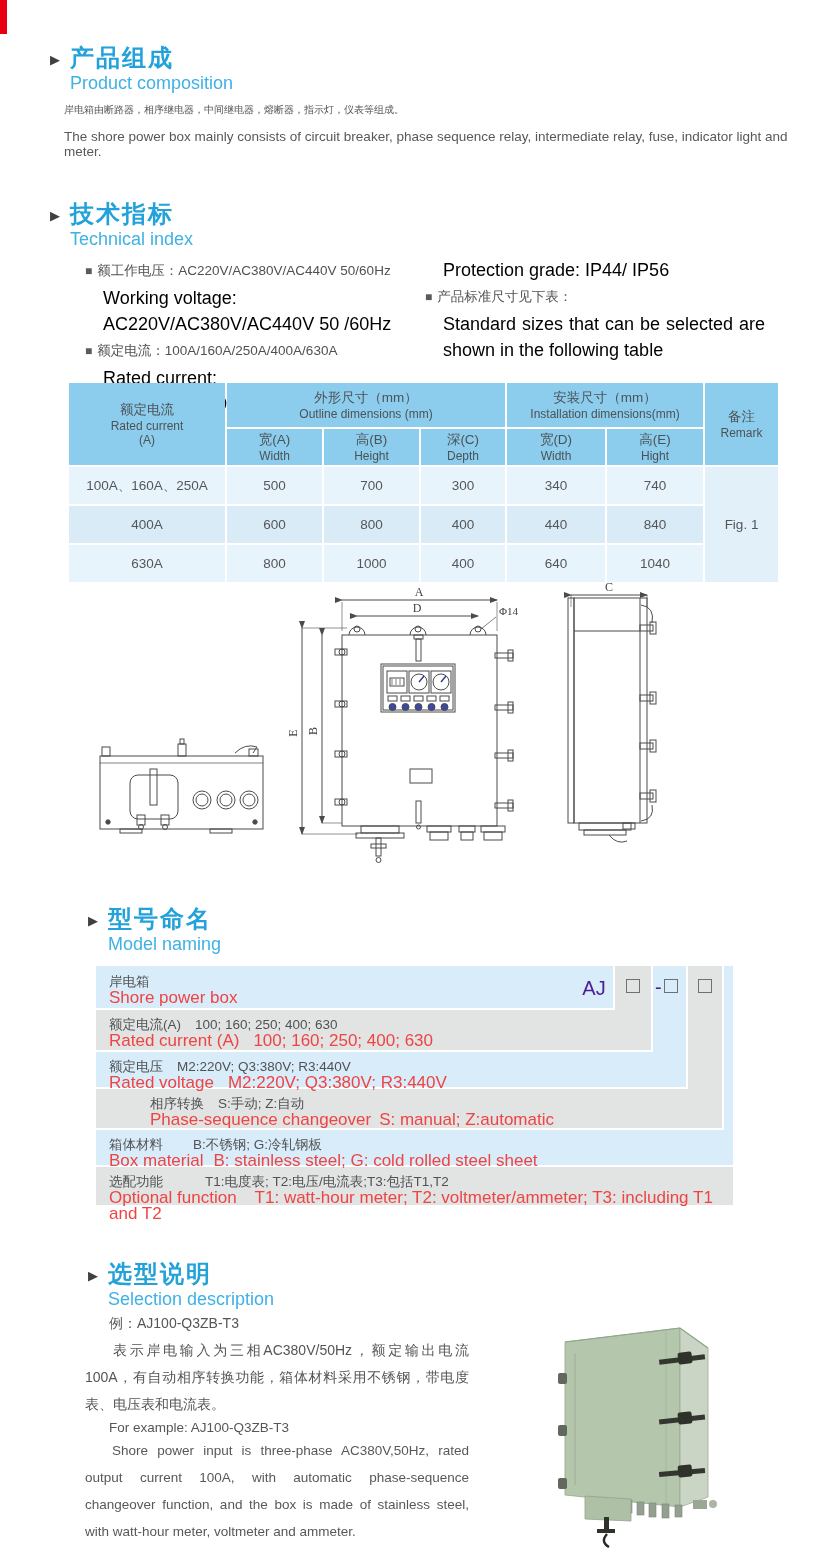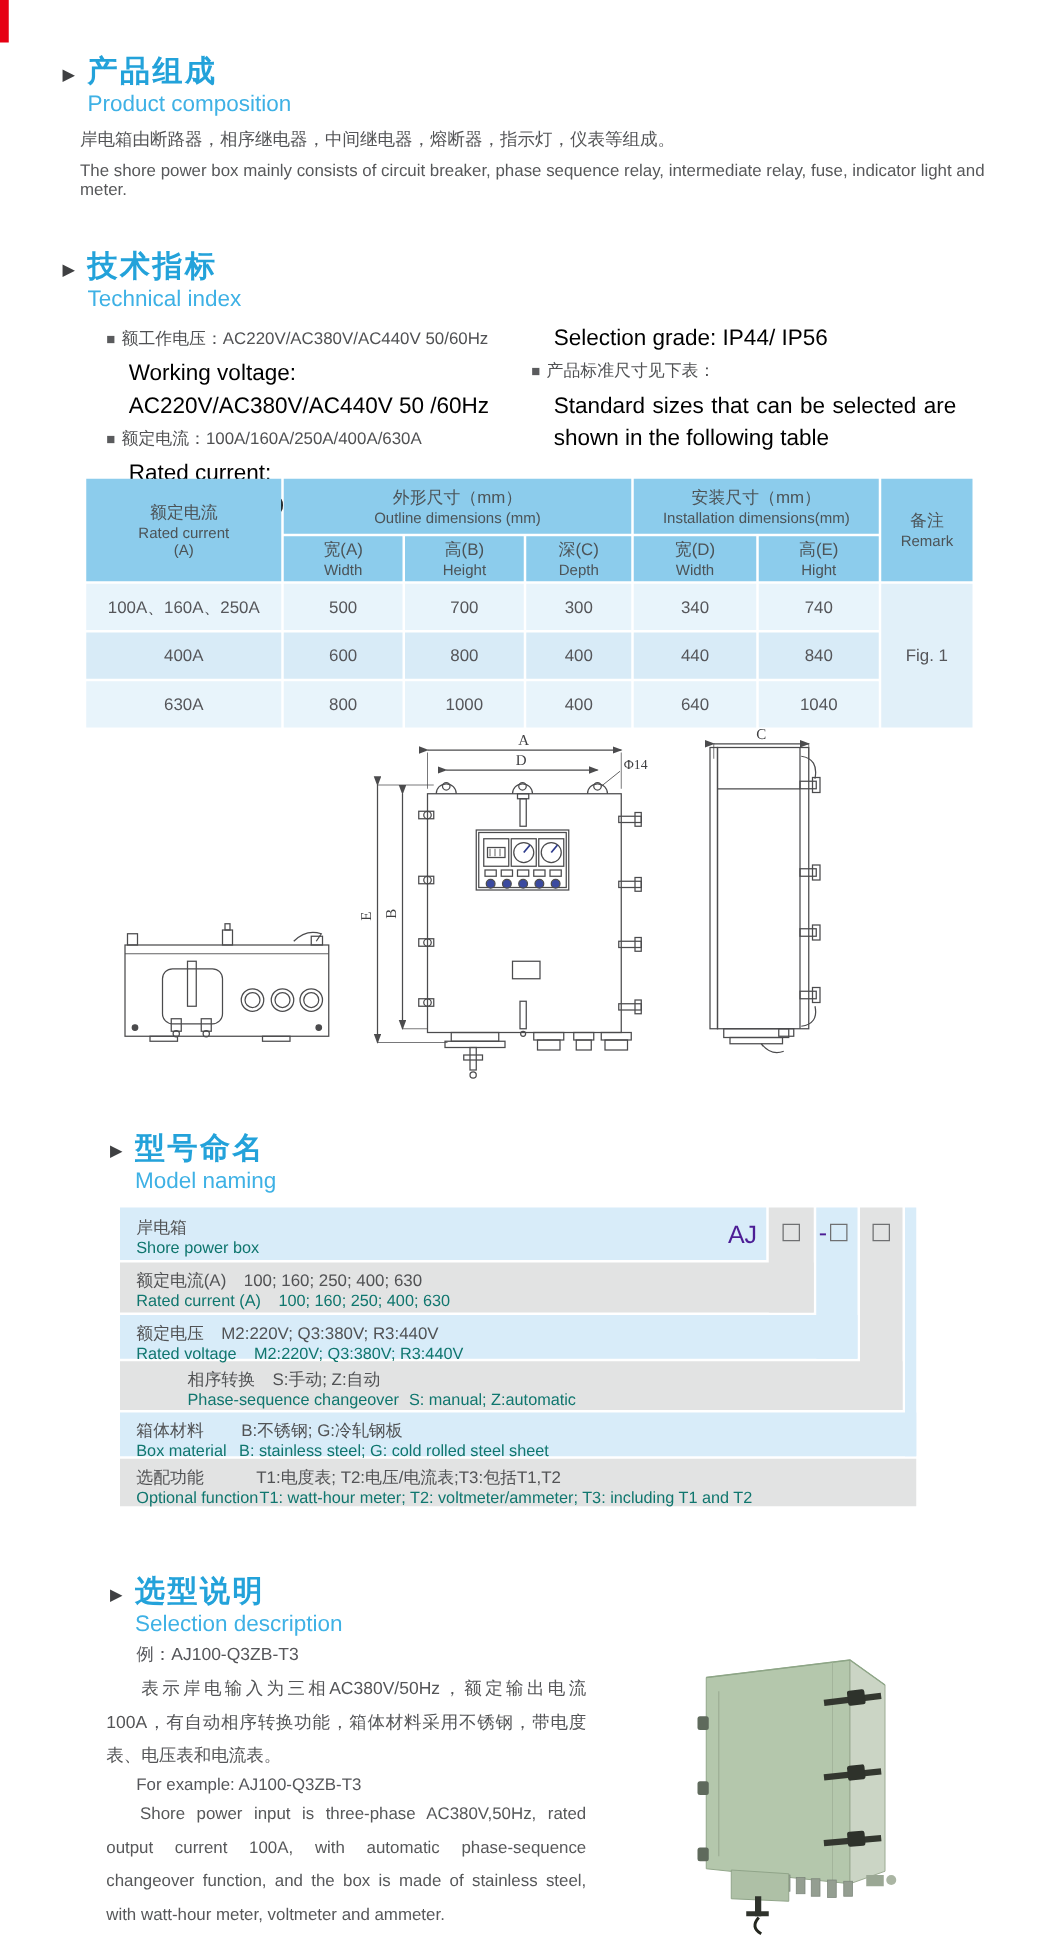--- a/index.html
+++ b/index.html
@@ -7,21 +7,21 @@
         font-family:"Liberation Sans","DejaVu Sans",sans-serif;color:#57585a;}
   .abs{position:absolute;}
   
   #corner-red{left:0;top:0;width:7px;height:34px;background:#e60012;}
   
   .sec-head{display:flex;align-items:flex-start;gap:10px;}
   .arrow{font-size:13px;color:#3f4042;line-height:1;margin-top:9px;}
   .title-cn{font-size:24px;font-weight:bold;color:#23a2da;letter-spacing:2px;line-height:1.15;}
   .title-en{font-size:18px;color:#3eb1e5;margin-top:1px;}
   
-  .body-cn{font-size:14px;color:#545557;}
+  .body-cn{font-size:10px;color:#545557;}
   .body-en{font-size:13.5px;color:#57585a;}
   
   .spec-cn{font-size:13.5px;line-height:27px;color:#505153;white-space:nowrap;}
   .spec-en{font-size:18px;line-height:26px;color:#000000;padding-left:18px;}
   .bullet{display:inline-block;font-size:12px;color:#5a5b5d;margin-right:5px;}
   
   table.sz{border-collapse:separate;border-spacing:2px;table-layout:fixed;width:699px;}
   table.sz th,table.sz td{text-align:center;vertical-align:middle;font-weight:normal;padding:0;}
   table.sz thead th{background:#8cccec;color:#4c5357;}
   table.sz .hcn{font-size:13.5px;}
@@ -29,21 +29,21 @@
   table.sz tbody td{font-size:13.5px;color:#55565a;height:37px;}
   tr.r-odd td{background:#e8f4fb;}
   tr.r-even td{background:#d8ebf7;}
   td.remark-cell{background:#e1f0f9 !important;font-size:13px;}
   
   #naming-diagram .band,#naming-diagram .colband{position:absolute;}
   .blue{background:#d8ecf9;}
   .gray{background:#e2e3e3;}
   .m-row{position:absolute;left:0;padding:4px 0 0 13px;box-sizing:border-box;}
   .m-cn{font-size:13.5px;color:#515254;line-height:17px;}
-  .m-en{font-size:13px;color:#0f766e;line-height:16px;}
+  .m-en{font-size:17px;color:#ef4444;line-height:16px;}
   .m-label{margin-right:14px;}
   .code-txt{position:absolute;font-size:20px;color:#4c1d95;}
   .code-box{position:absolute;width:12px;height:12px;border:1.5px solid #6f7072;background:transparent;}
   
   .sel-line{font-size:14px;color:#55565a;padding-left:24px;}
   .sel-para-cn{font-size:14px;line-height:27px;text-indent:2em;text-align:justify;color:#545557;margin:4px 0 0 0;}
   .sel-para-en{font-size:13.5px;line-height:27px;text-indent:2em;text-align:justify;color:#57585a;margin:2px 0 0 0;}
   svg text{font-family:"Liberation Serif","DejaVu Serif",serif;fill:#3e3e40;}
 </style>
 </head>
@@ -71,21 +71,21 @@
     </div>
   </div>
 
   <div class="abs" style="left:85px;top:257px;width:330px;">
     <div class="spec-cn"><span class="bullet">■</span><span>额工作电压：AC220V/AC380V/AC440V  50/60Hz</span></div>
     <div class="spec-en">Working voltage: AC220V/AC380V/AC440V 50 /60Hz</div>
     <div class="spec-cn"><span class="bullet">■</span><span>额定电流：100A/160A/250A/400A/630A</span></div>
     <div class="spec-en">Rated current: 100A/160A/250A/400A/630A</div>
   </div>
   <div class="abs" style="left:425px;top:257px;width:340px;">
-    <div class="spec-en">Selection grade: IP44/ IP56</div>
+    <div class="spec-en">Protection grade: IP44/ IP56</div>
     <div class="spec-cn"><span class="bullet">■</span><span>产品标准尺寸见下表：</span></div>
     <div class="spec-en" style="text-align:justify;">Standard sizes that can be selected are shown in the following table</div>
   </div>
 
   <div class="abs" style="left:67px;top:381px;">
     <table class="sz">
       <colgroup>
         <col style="width:156px">
           <col style="width:95px">
           <col style="width:95px">
@@ -362,21 +362,21 @@
     <div class="m-row" style="top:125px;margin-left:41px;">
       <div class="m-cn"><span class="m-label">相序转换</span><span>S:手动; Z:自动</span></div>
       <div class="m-en"><span class="m-label" style="margin-right:8px;">Phase-sequence changeover</span><span>S: manual;  Z:automatic</span></div>
     </div>
     <div class="m-row" style="top:166px;">
       <div class="m-cn"><span class="m-label" style="margin-right:30px;">箱体材料</span><span>B:不锈钢;  G:冷轧钢板</span></div>
       <div class="m-en"><span class="m-label" style="margin-right:10px;">Box material</span><span>B: stainless steel; G: cold rolled steel sheet</span></div>
     </div>
     <div class="m-row" style="top:203px;">
       <div class="m-cn"><span class="m-label" style="margin-right:42px;">选配功能</span><span>T1:电度表;  T2:电压/电流表;T3:包括T1,T2</span></div>
-      <div class="m-en"><span class="m-label" style="margin-right:1px;">Optional function</span><span>T1: watt-hour meter; T2: voltmeter/ammeter; T3: including T1 and T2</span></div>
+      <div class="m-en"><span class="m-label" style="margin-right:18px;">Optional function</span><span>T1: watt-hour meter; T2: voltmeter/ammeter; T3: including T1 and T2</span></div>
     </div>
 
     <span class="code-txt" style="left:482px;top:11px;width:32px;text-align:center;">AJ</span>
     <span class="code-box" style="left:530px;top:13px;"></span>
     <span class="code-txt" style="left:559px;top:10px;">-</span>
     <span class="code-box" style="left:568px;top:13px;"></span>
     <span class="code-box" style="left:602px;top:13px;"></span>
   </div>
 
   <div class="abs sec-head" style="left:88px;top:1260px;">

